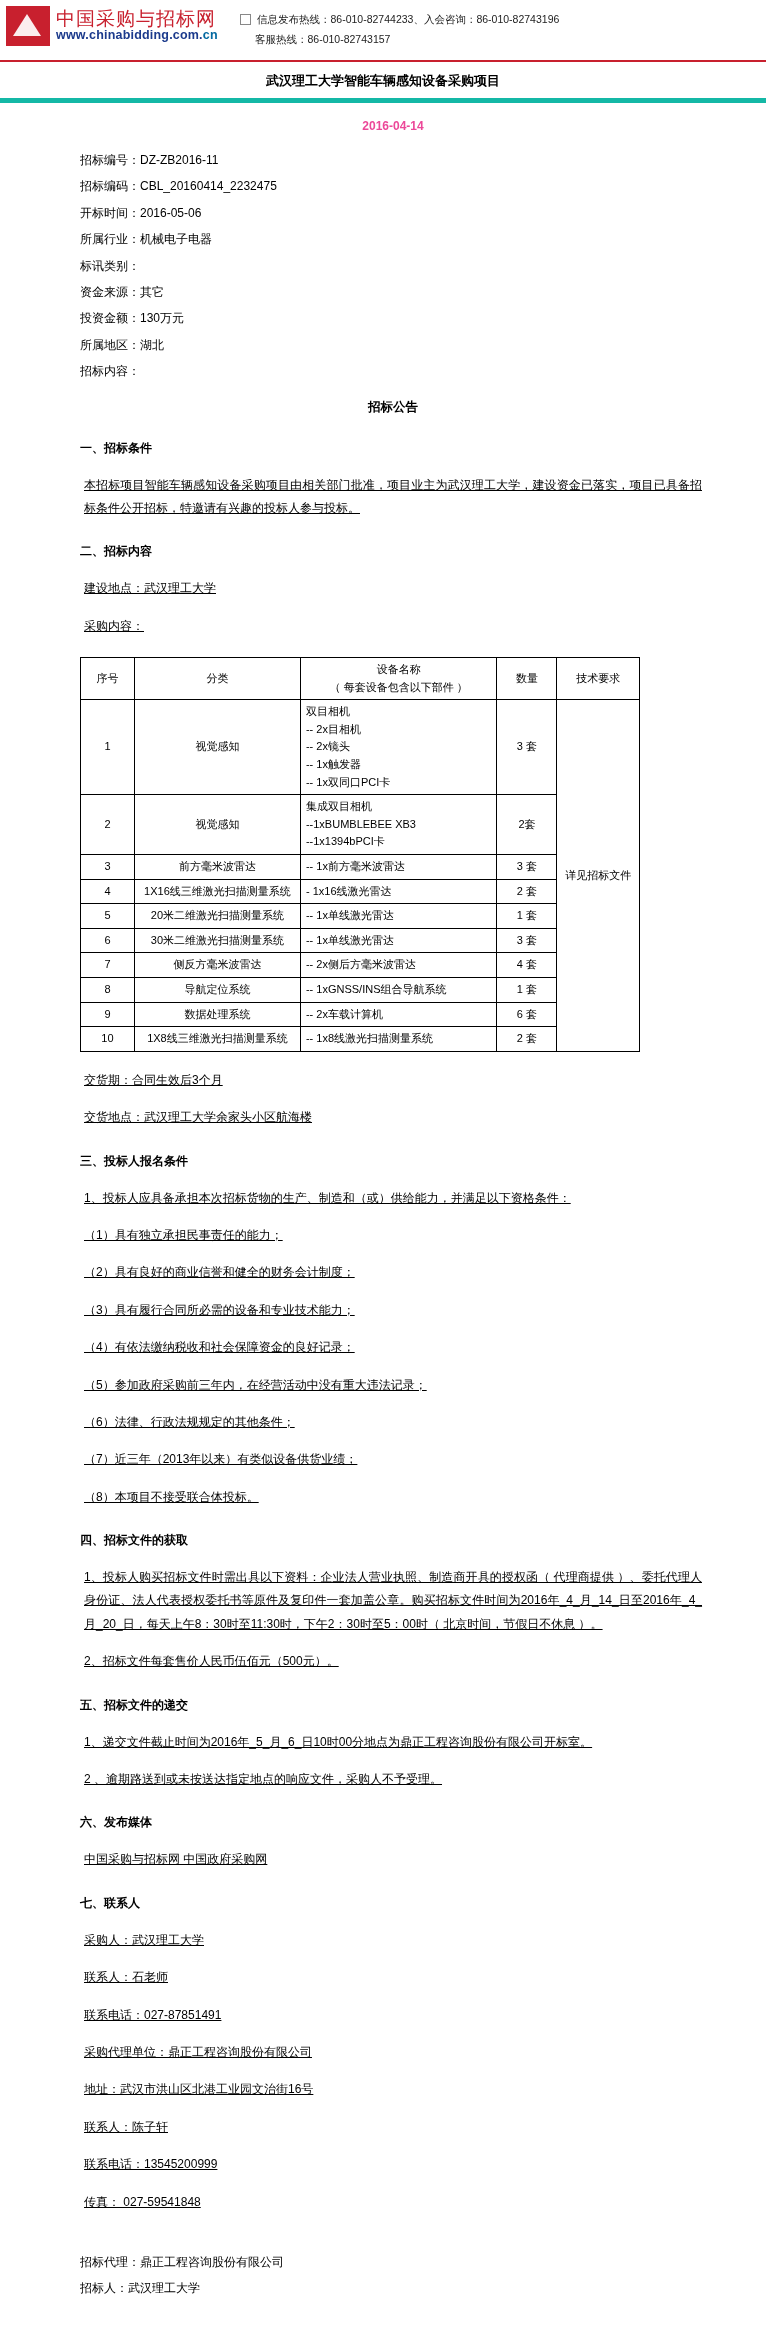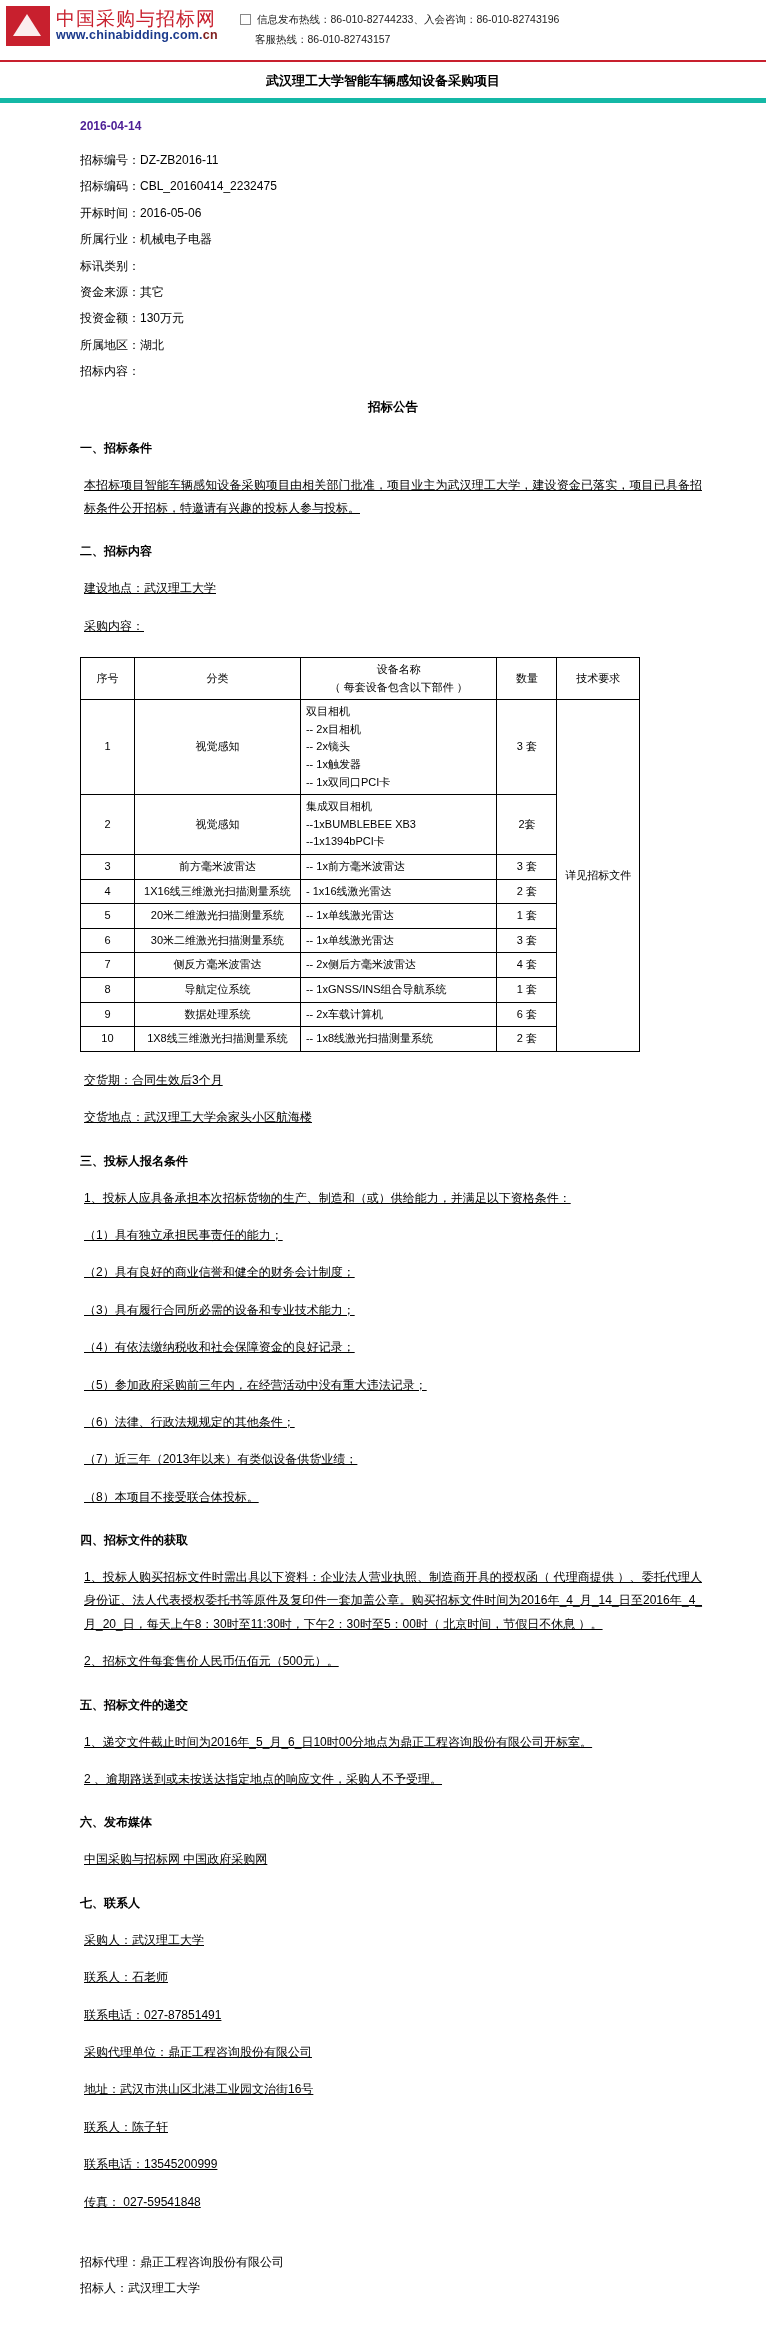--- a/index.html
+++ b/index.html
@@ -60,21 +60,21 @@
     font-weight: normal;
     color: #c8202e;
     letter-spacing: 1px;
   }
   .logo-en {
     font-size: 12.5px;
     font-weight: bold;
     color: #1b3a8c;
     letter-spacing: .2px;
   }
-  .logo-en .cn-red { color: #7f1d1d; }
+  .logo-en .cn-red { color: #0369a1; }
 
   .hotline {
     flex: 1;
     font-size: 10.5px;
     color: #222;
     line-height: 1.9;
     padding-top: 4px;
     padding-left: 8px;
   }
   .hotline .row {
@@ -99,21 +99,22 @@
     padding: 10px 0 8px 0;
     border-bottom: 5px solid #14b8a6;
   }
 
   
   .content {
     padding: 0 60px 40px 80px;
     box-sizing: border-box;
   }
   .date-line {
-    color: #4c1d95;
+    text-align: center;
+    color: #ec4899;
     font-weight: bold;
     font-size: 12px;
     padding: 16px 0 14px 0;
   }
   .meta-line {
     font-size: 12px;
     line-height: 2.2;
   }
   .section-center {
     text-align: center;

